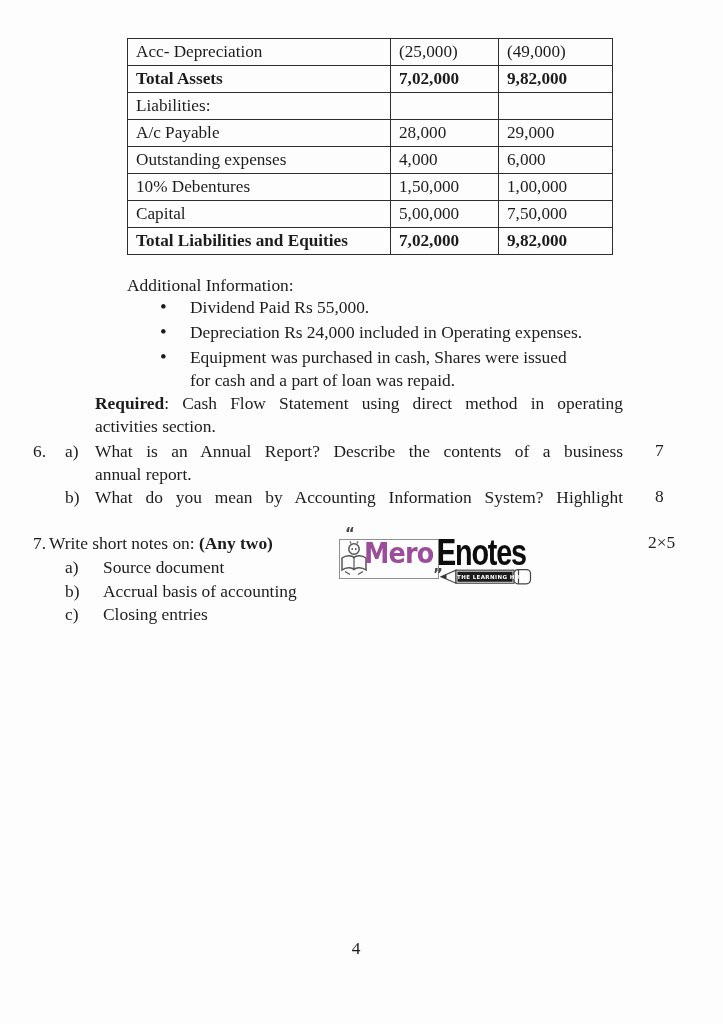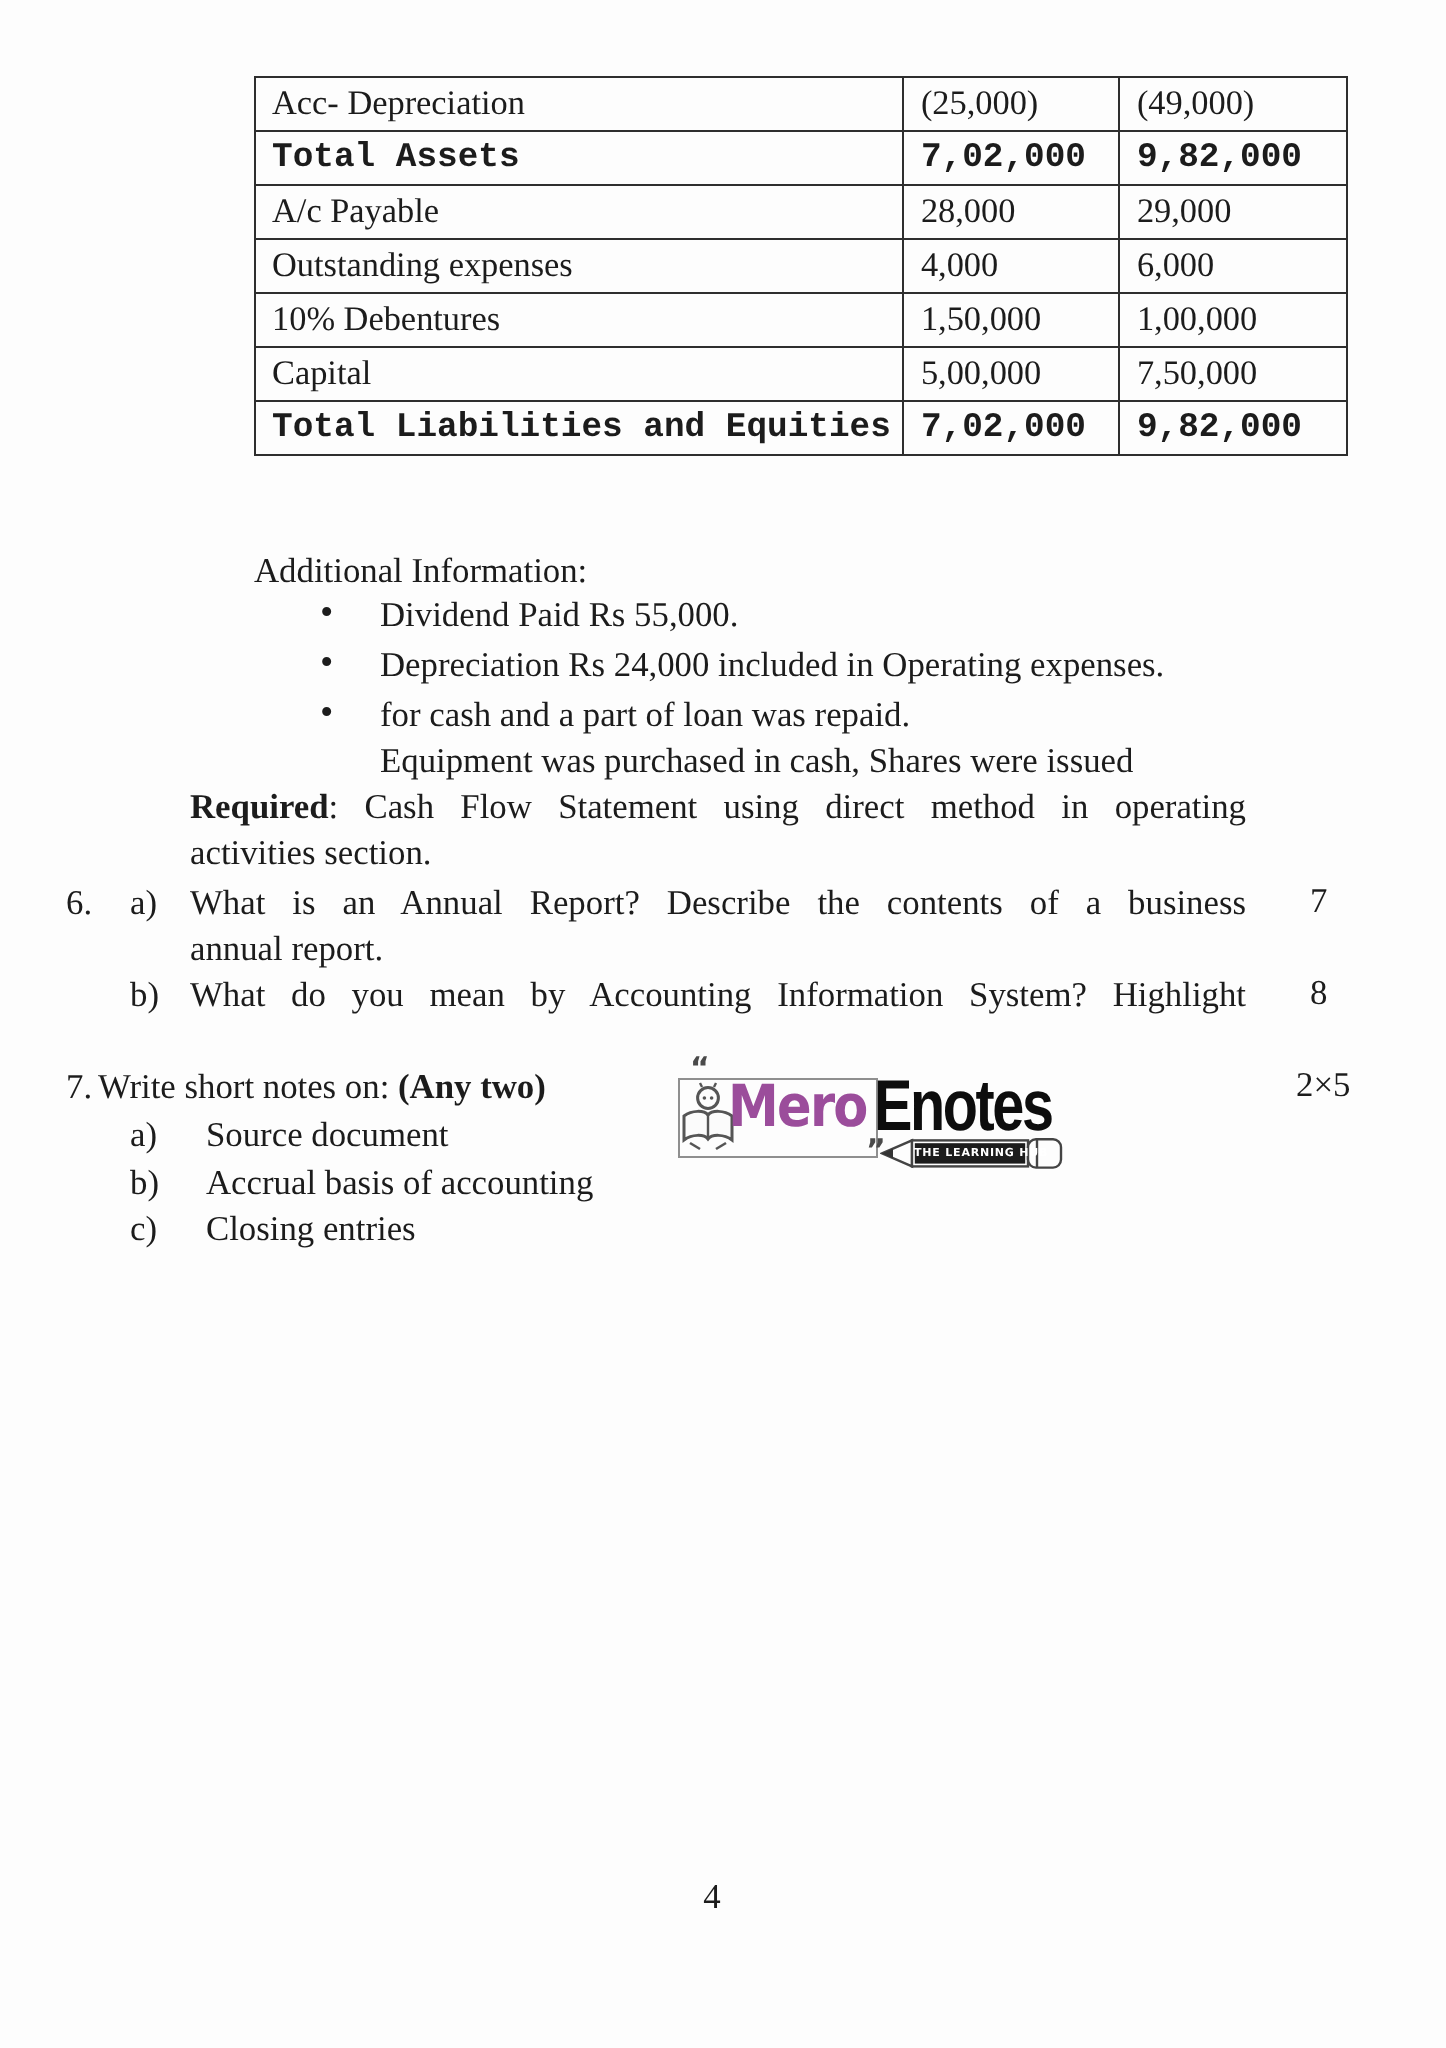--- a/index.html
+++ b/index.html
@@ -11,21 +11,21 @@
   
   table.balance {
     position:absolute; left:127px; top:38px;
     border-collapse:collapse; table-layout:fixed;
   }
   table.balance td {
     border:1.6px solid #2e2e2e; height:26px;
     padding:0 6px 0 8px; font-size:17.2px; vertical-align:middle;
     overflow:hidden; white-space:nowrap;
   }
-  table.balance tr.bold td { font-weight:bold;font-family:Liberation Mono, monospace; }
+  table.balance tr.bold td { font-weight:bold; }
   
   .t { font-size:17.4px; line-height:23px; }
   .abs { position:absolute; }
   .add-heading { left:127px; top:274px; }
   .bullets { left:190px; top:296px; width:445px; }
   .bullet-item { position:relative; margin-bottom:2px; }
   .bullet-item::before {
     content:"\2022"; position:absolute; left:-30px; top:-1px; font-size:19px;
   }
   .para { width:528px; }
@@ -90,20 +90,25 @@
         <td>Acc- Depreciation</td>
         <td>(25,000)</td>
         <td>(49,000)</td>
       </tr>
       <tr class="bold">
         <td>Total Assets</td>
         <td>7,02,000</td>
         <td>9,82,000</td>
       </tr>
       <tr>
+        <td>Liabilities:</td>
+        <td></td>
+        <td></td>
+      </tr>
+      <tr>
         <td>A/c Payable</td>
         <td>28,000</td>
         <td>29,000</td>
       </tr>
       <tr>
         <td>Outstanding expenses</td>
         <td>4,000</td>
         <td>6,000</td>
       </tr>
       <tr>
@@ -127,22 +132,22 @@
   <div class="abs t add-heading">Additional Information:</div>
 
   <div class="abs t bullets">
     <div class="bullet-item">
       <div>Dividend Paid Rs 55,000.</div>
     </div>
     <div class="bullet-item">
       <div>Depreciation Rs 24,000 included in Operating expenses.</div>
     </div>
     <div class="bullet-item">
+      <div>Equipment was purchased in cash, Shares were issued</div>
       <div>for cash and a part of loan was repaid.</div>
-      <div>Equipment was purchased in cash, Shares were issued</div>
     </div>
   </div>
 
   <div class="abs t para required-block">
     <div class="jline"><span class="bold">Required</span><span>: Cash Flow Statement using direct method in operating</span></div>
     <div>activities section.</div>
   </div>
 
   <div class="abs t qnum" style="left:33px; top:440px;">6.</div>
 

